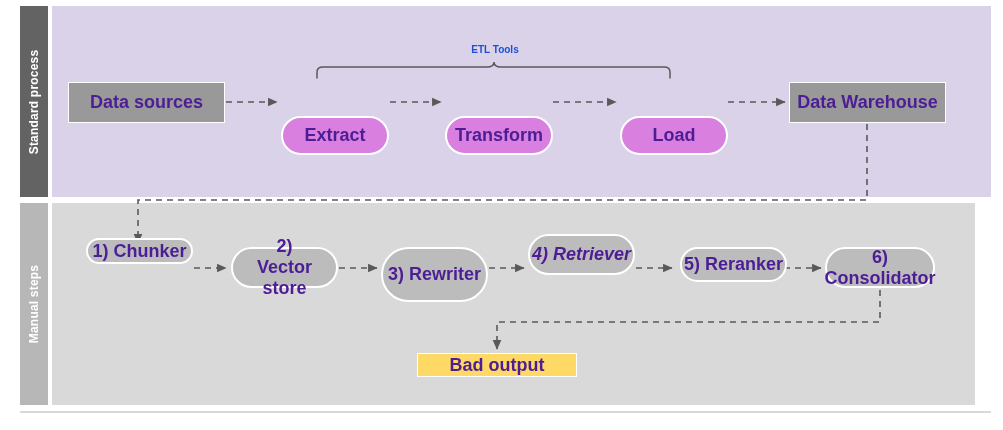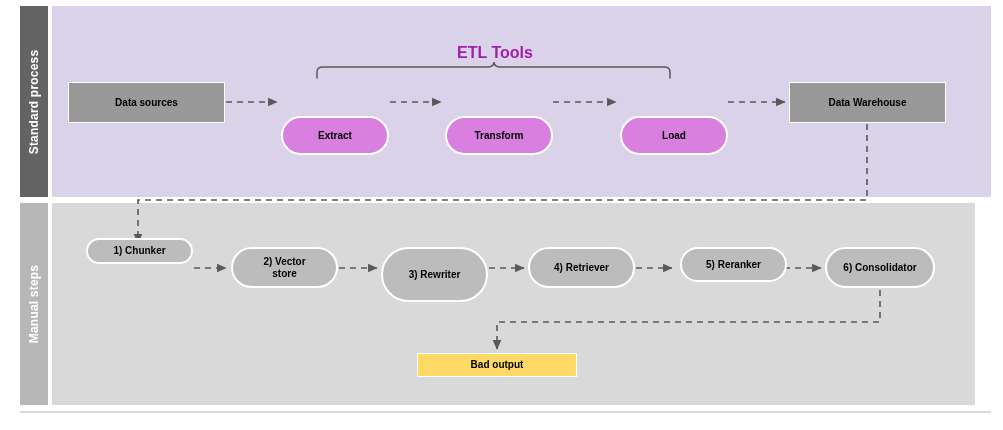--- a/index.html
+++ b/index.html
@@ -48,23 +48,23 @@
     background: #d9d9d9;
   }
 
   
   .node {
     position: absolute;
     display: flex;
     align-items: center;
     justify-content: center;
     text-align: center;
-    color: #000000;
+    color: #4c1d95;
     font-weight: bold;
-    font-size: 10px;
+    font-size: 18px;
     line-height: 1.15;
     box-sizing: border-box;
     border: 1px solid #ffffff;
   }
   .node.rect {
     background: #999999;
     border-radius: 0;
   }
   .node.pill-purple {
     background: #d97fe0;
@@ -92,23 +92,23 @@
     pointer-events: none;
   }
 
   
   #etl-label {
     position: absolute;
     left: 400px;
     top: 44px;
     width: 190px;
     text-align: center;
-    font-size: 16px;
+    font-size: 10px;
     font-weight: bold;
-    color: #a21caf;
+    color: #1d4ed8;
   }
 </style>
 </head>
 <body>
 
 <div id="canvas">
 
   <div class="lane-label" id="lane-top-label">
     <span>Standard process</span>
   </div>
@@ -173,21 +173,21 @@
   </div>
 
   <div class="node pill-gray" style="left:231px; top:247px; width:107px; height:41px; padding:4px 18px;">
     <span>2) Vector store</span>
   </div>
 
   <div class="node pill-gray" style="left:381px; top:247px; width:107px; height:55px;">
     <span>3) Rewriter</span>
   </div>
 
-  <div class="node pill-gray" style="left:528px; top:247px; width:107px; height:41px;">
+  <div class="node pill-gray" style="left:528px; top:234px; width:107px; height:41px;font-style:italic;">
     <span>4) Retriever</span>
   </div>
 
   <div class="node pill-gray" style="left:680px; top:247px; width:107px; height:35px;">
     <span>5) Reranker</span>
   </div>
 
   <div class="node pill-gray" style="left:825px; top:247px; width:110px; height:41px; padding:8px 14px;">
     <span>6) Consolidator</span>
   </div>

